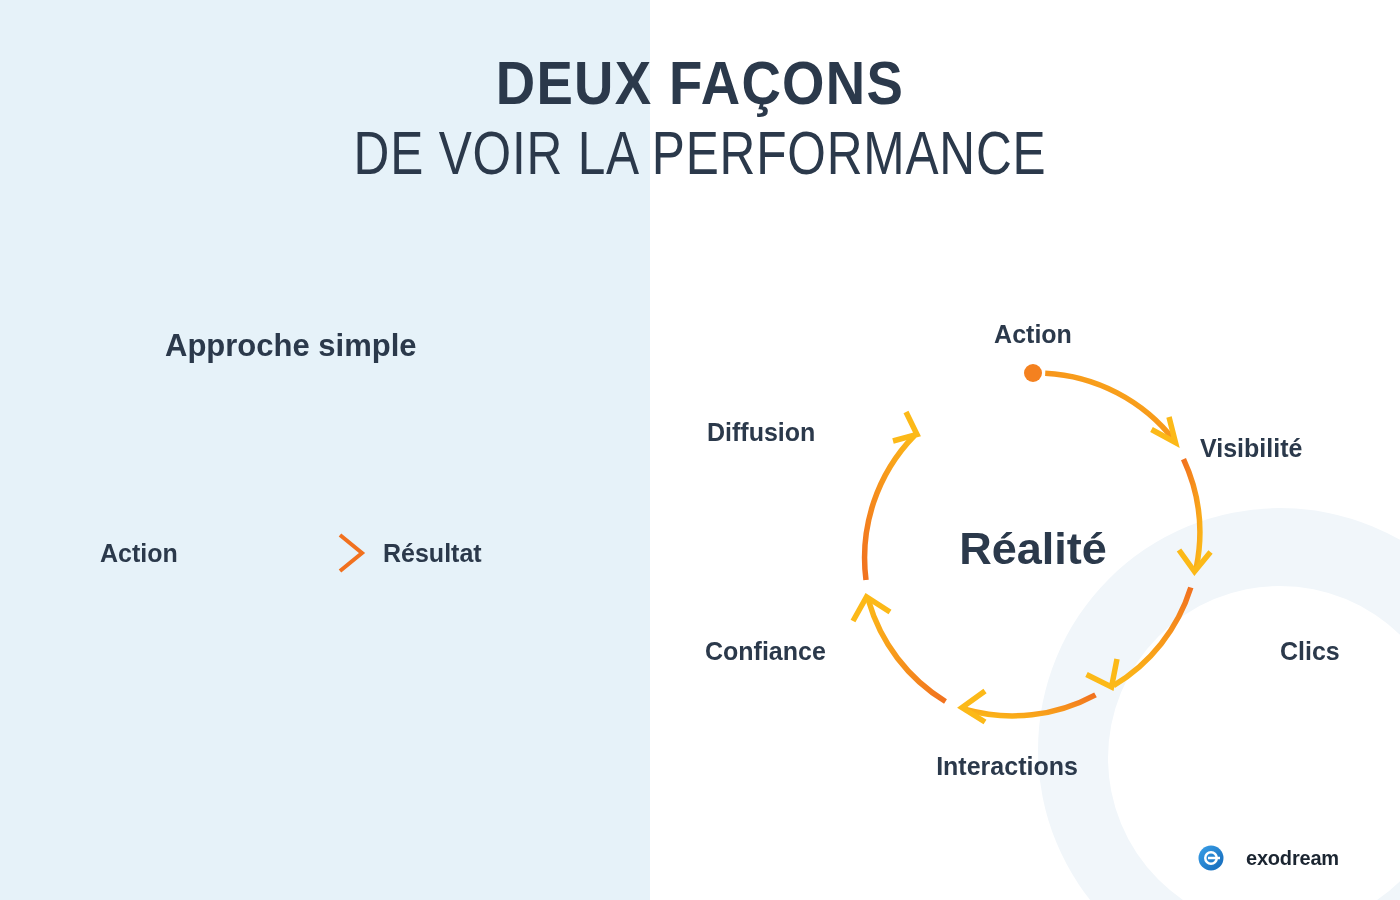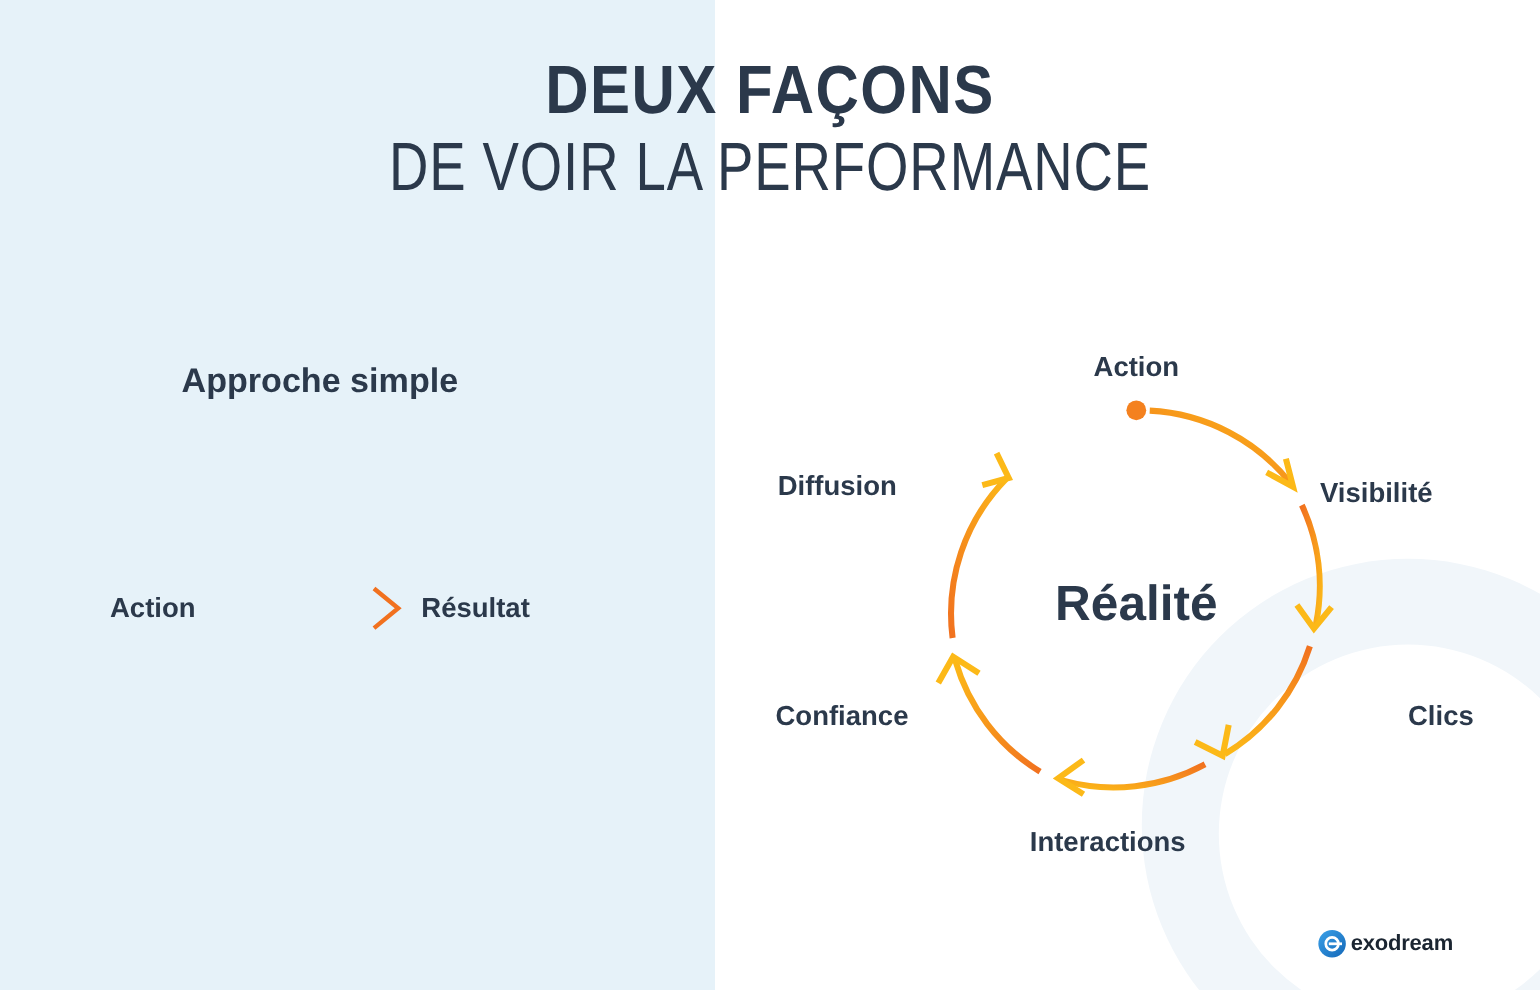--- a/index.html
+++ b/index.html
@@ -130,29 +130,29 @@
     font-size: 25px;
     font-weight: bold;
     color: #2b394b;
     white-space: nowrap;
   }
   .node-action      { left: 1033px; top: 320px; transform: translateX(-50%); }
   .node-visibilite  { left: 1200px; top: 434px; }
   .node-clics       { left: 1236px; top: 637px; margin-left: 44px; }
   .node-interactions{ left: 1007px; top: 752px; transform: translateX(-50%); }
   .node-confiance   { left: 705px;  top: 637px; }
-  .node-diffusion   { left: 707px;  top: 418px; margin-top: 10px; }
+  .node-diffusion   { left: 707px;  top: 418px; }
   
   .brand {
     position: absolute;
     left: 1198px;
     top: 845px;
     display: flex;
     align-items: center;
-    gap: 4px;
+    gap: 22px;
   }
   .brand-mark { width: 26px; height: 26px; display: block; }
   .brand-name {
     font-size: 20px;
     font-weight: bold;
     color: #1b2531;
     letter-spacing: -0.2px;
   }
 </style>
 </head>

